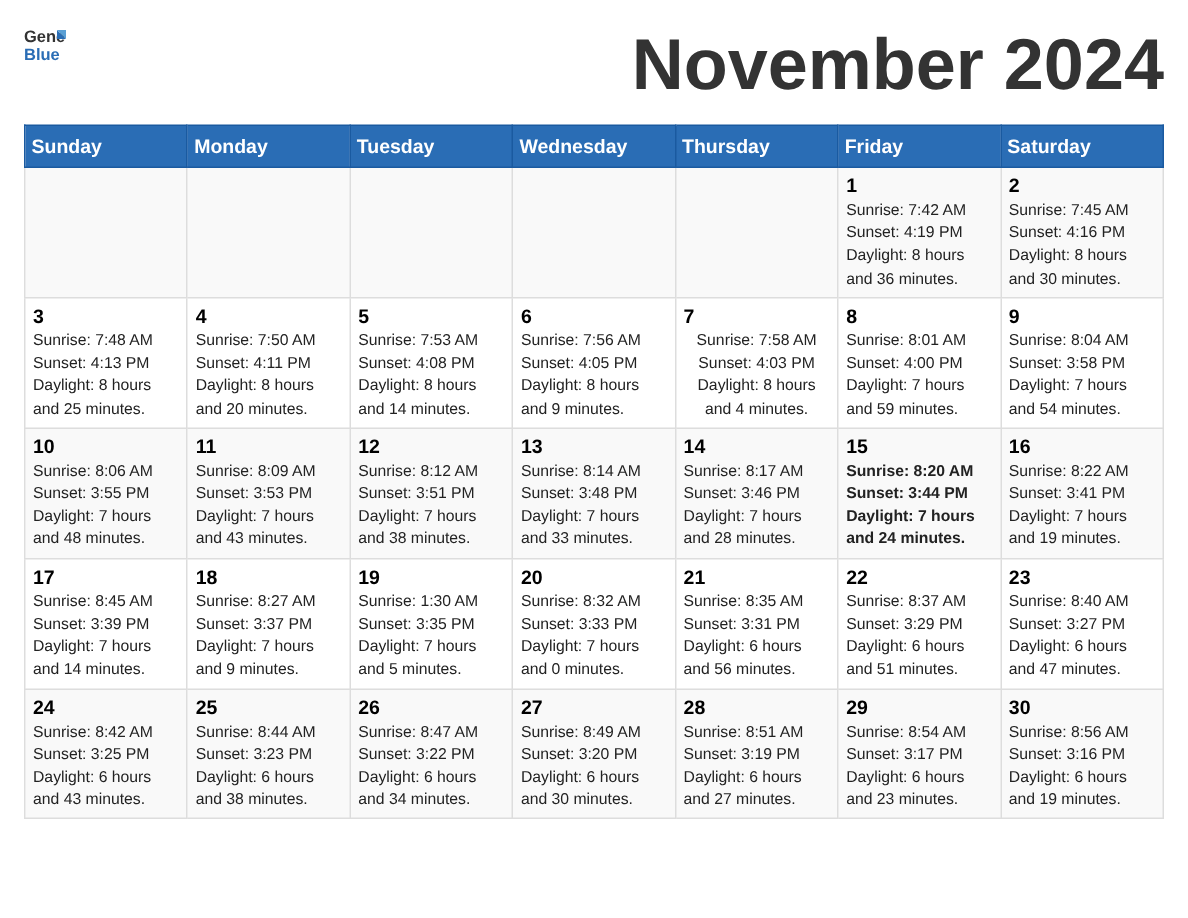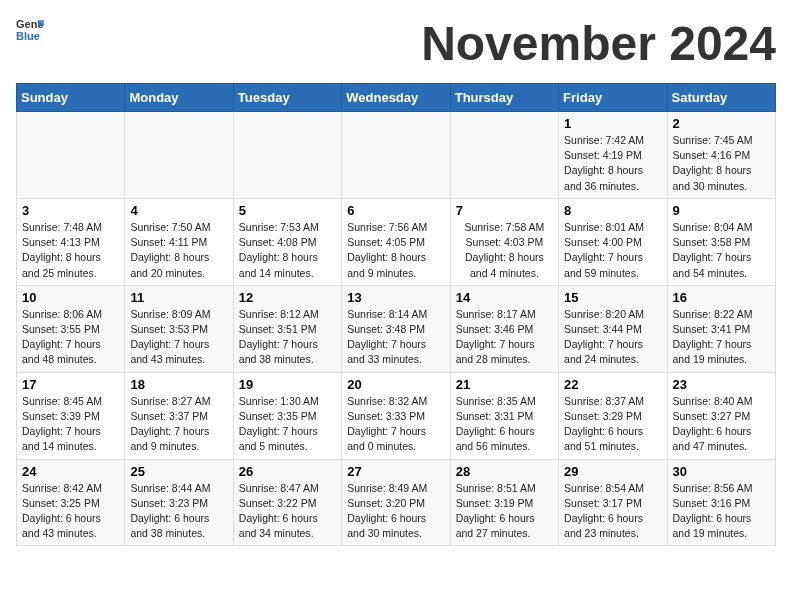--- a/index.html
+++ b/index.html
@@ -213,21 +213,21 @@
         </td>
         <td>
           <span class="day-number">14</span>
           <div class="day-info" style="white-space: pre-line;">Sunrise: 8:17 AM
 Sunset: 3:46 PM
 Daylight: 7 hours
 and 28 minutes.</div>
         </td>
         <td>
           <span class="day-number">15</span>
-          <div class="day-info" style="white-space: pre-line;">Sunrise: 8:20 AM
+          <div class="day-info" style="white-space: pre-line; font-weight: bold;">Sunrise: 8:20 AM
 Sunset: 3:44 PM
 Daylight: 7 hours
 and 24 minutes.</div>
         </td>
         <td>
           <span class="day-number">16</span>
           <div class="day-info" style="white-space: pre-line;">Sunrise: 8:22 AM
 Sunset: 3:41 PM
 Daylight: 7 hours
 and 19 minutes.</div>

